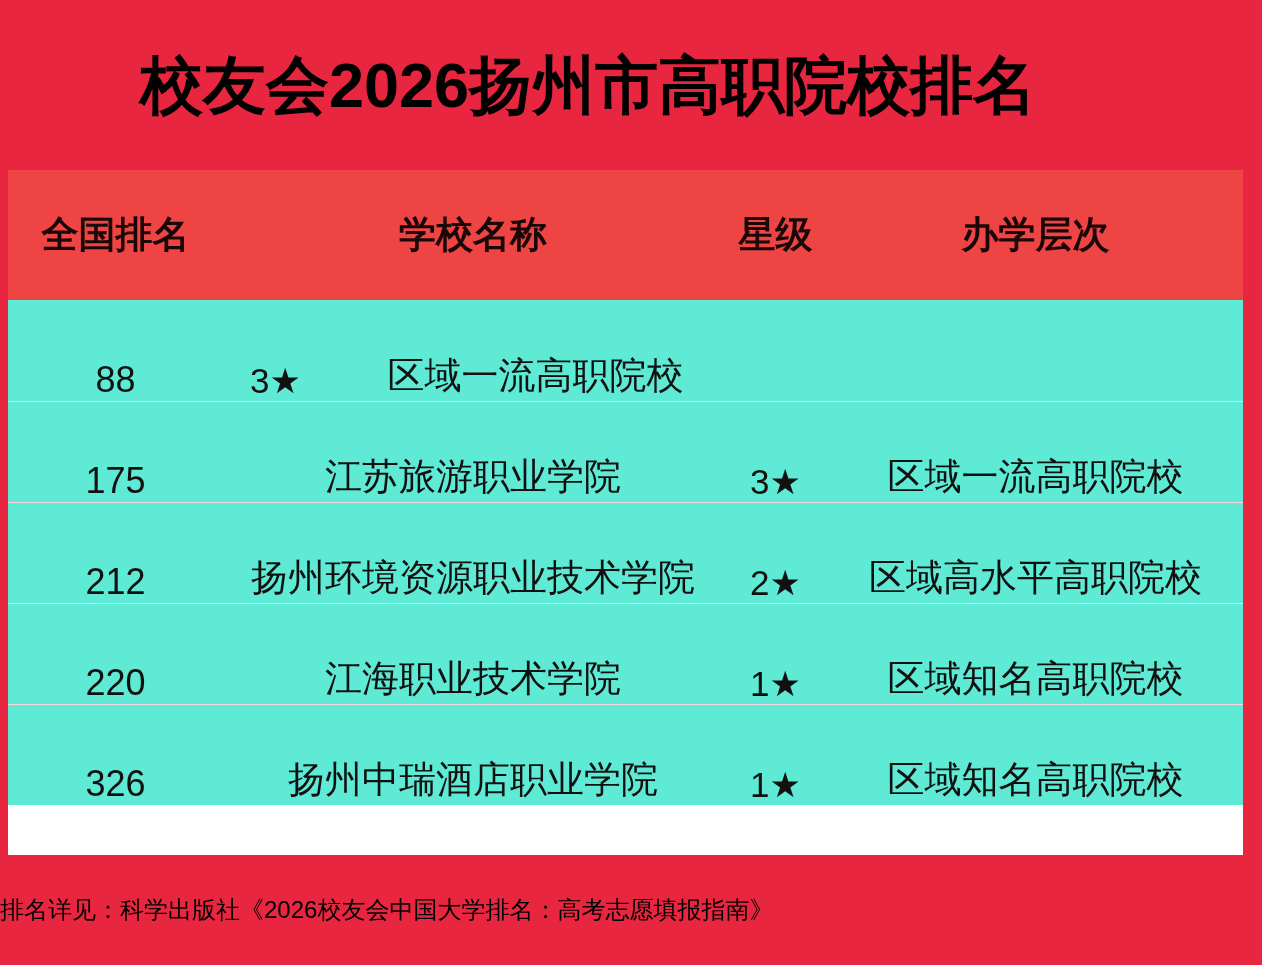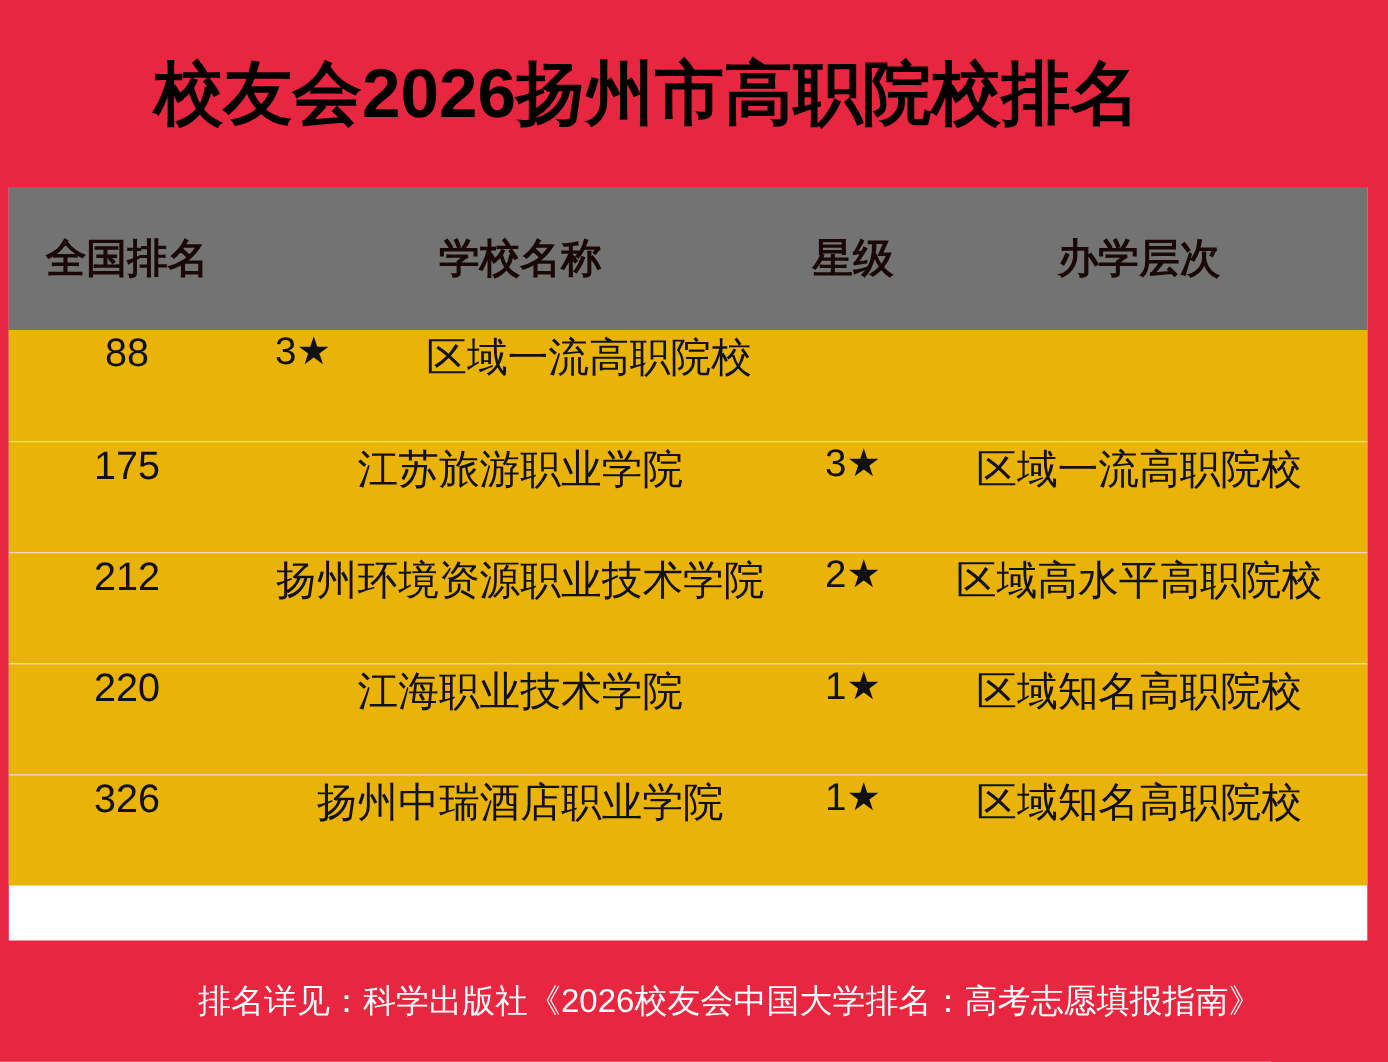--- a/index.html
+++ b/index.html
@@ -53,29 +53,29 @@
   }
 
   .grid-row {
     display: flex;
     width: 100%;
     box-sizing: border-box;
   }
 
   .head-row {
     height: 130px;
-    background: #737373;
+    background: #ef4444;
     align-items: center;
   }
 
   .body-row {
     height: 101px;
-    align-items: flex-start;
+    align-items: flex-end;
     border-top: 1px solid #f9d9de;
-    background: #eab308;
+    background: #5eead4;
   }
   .body-row.first {
     border-top: none;
   }
 
   
   .c-rank  { width: 215px; text-align: center; }
   .c-name  { width: 500px; text-align: center; }
   .c-star  { width: 105px; text-align: center; }
   .c-level { width: 415px; text-align: center; }
@@ -102,23 +102,22 @@
   .footer {
     position: absolute;
     left: 0;
     top: 855px;
     width: 1262px;
     height: 110px;
     display: flex;
     align-items: center;
   }
   .footer-text {
-    margin-left: 180px;
-    color: #ffffff;
-    font-size: 30px;
+    color: #000000;
+    font-size: 24px;
     font-weight: normal;
     white-space: nowrap;
     font-family: "Liberation Sans", "DejaVu Sans", sans-serif;
   }
 </style>
 </head>
 <body>
 
 <div id="page">
 

